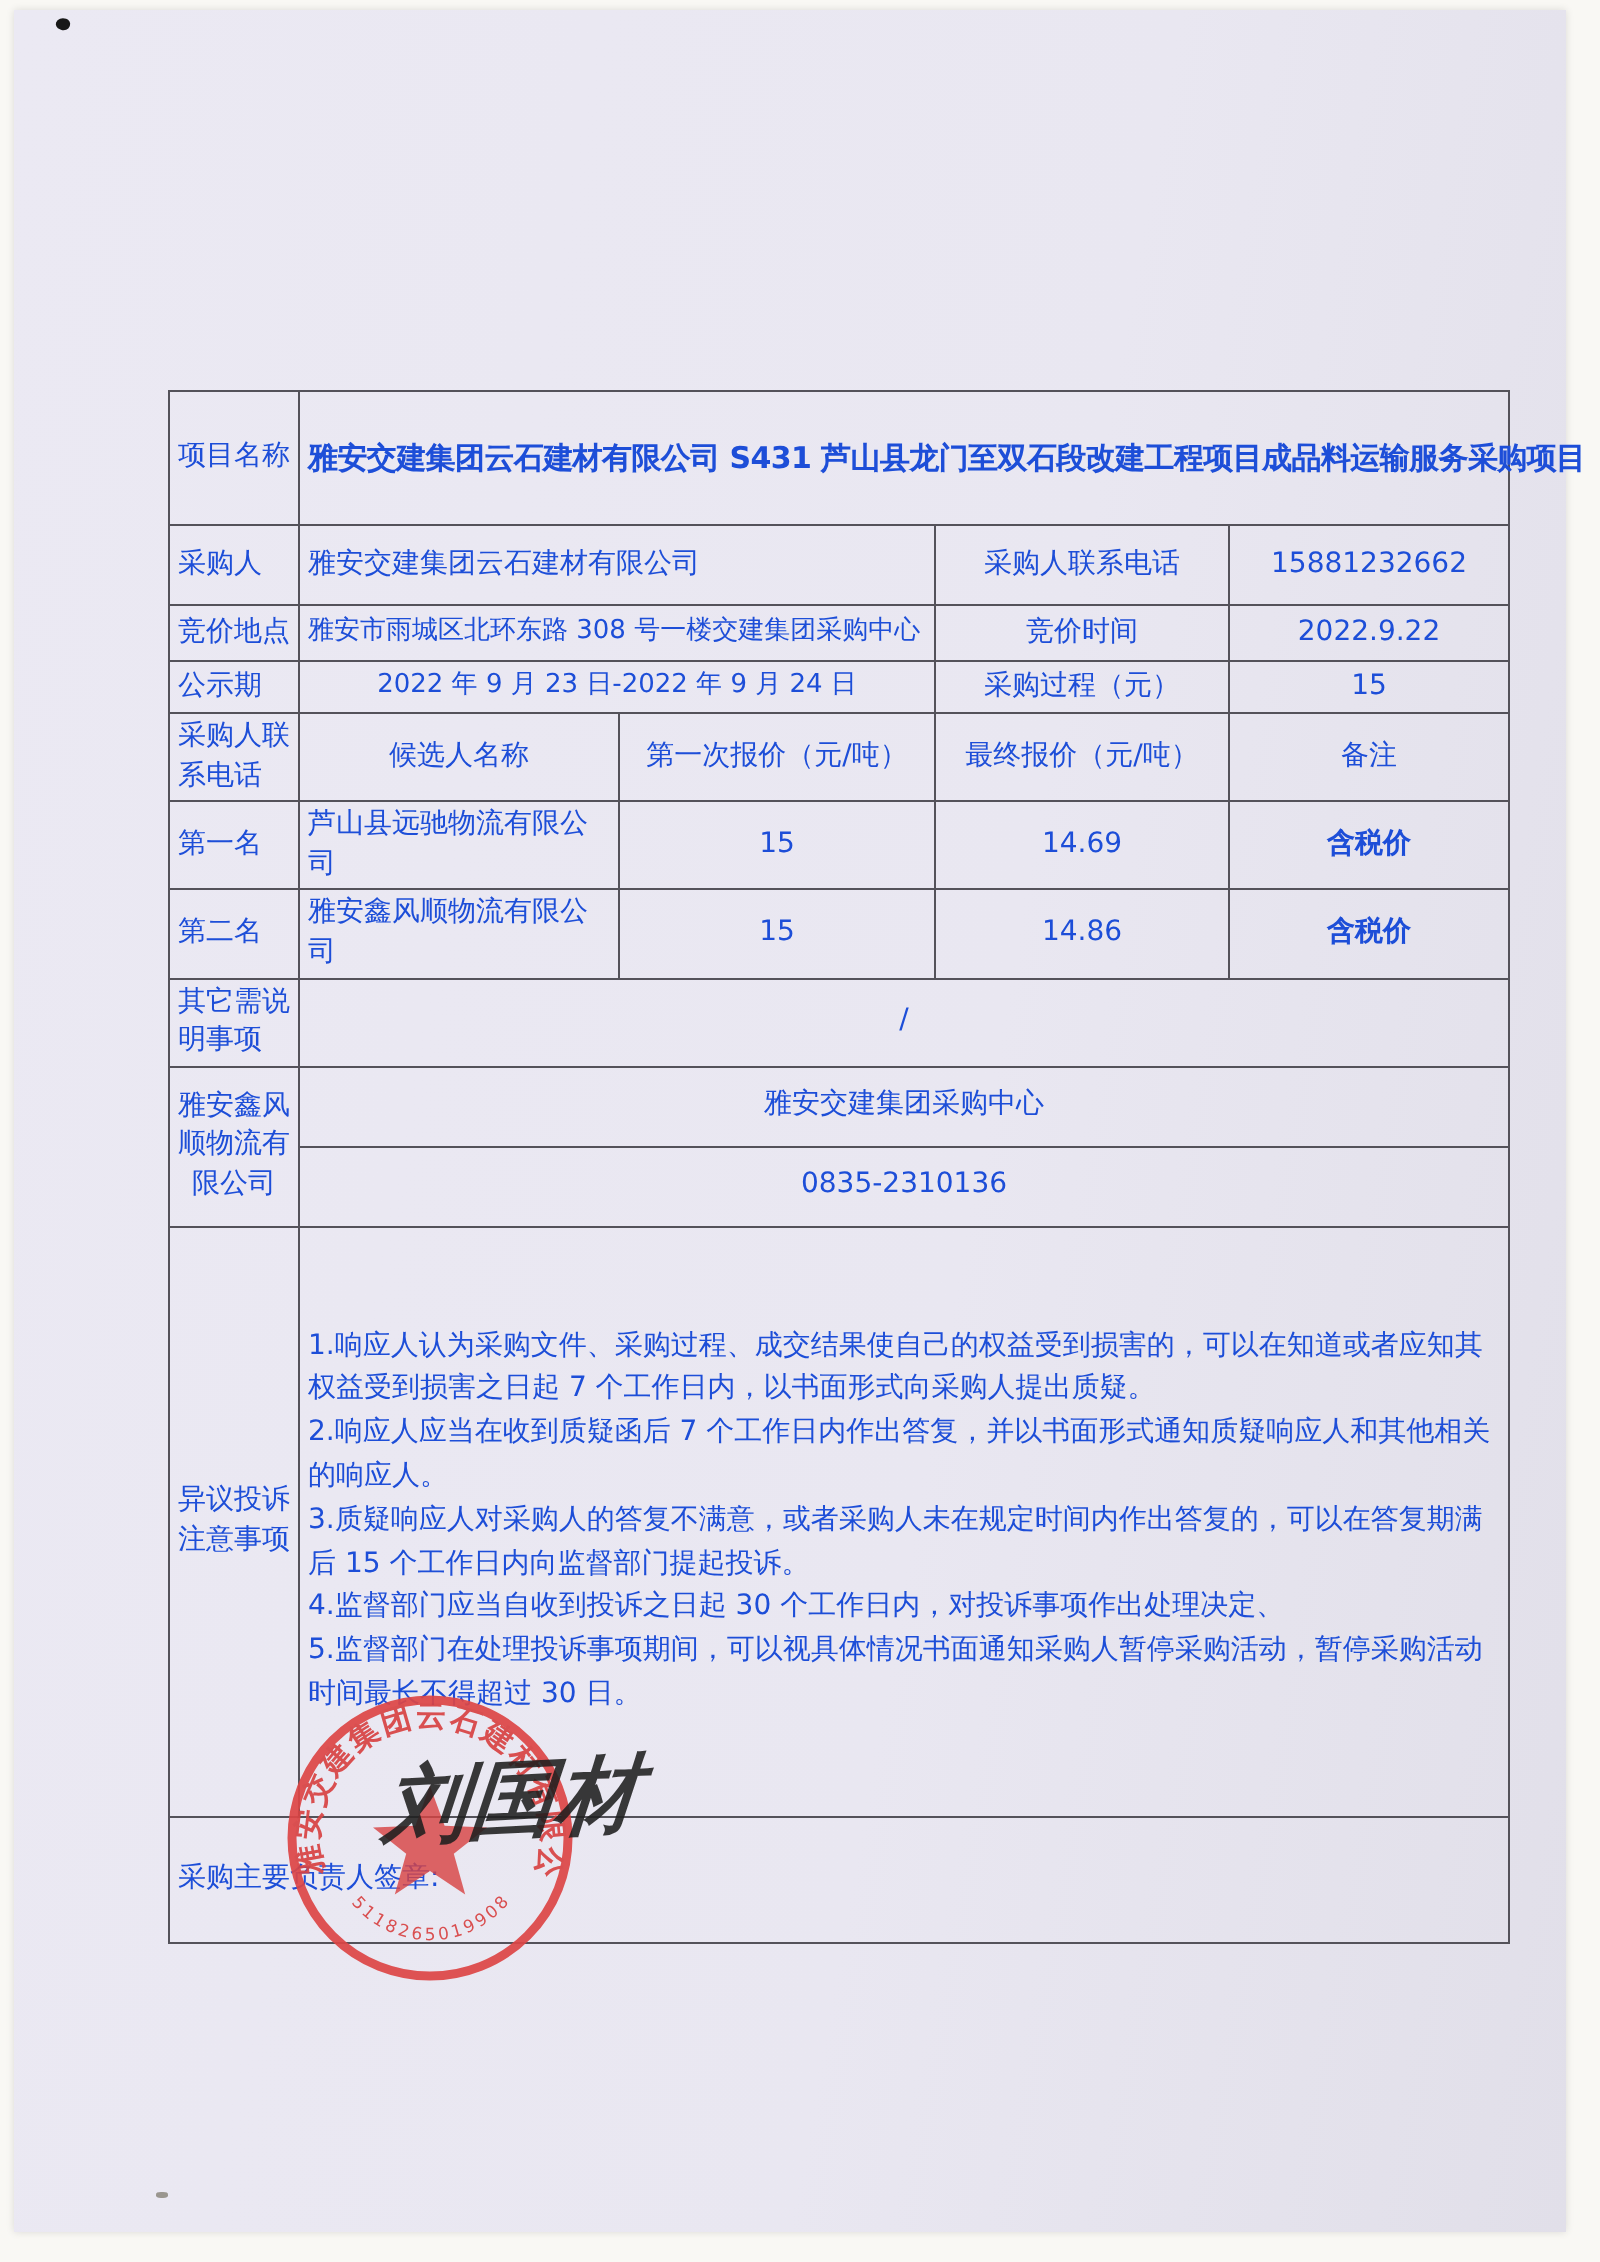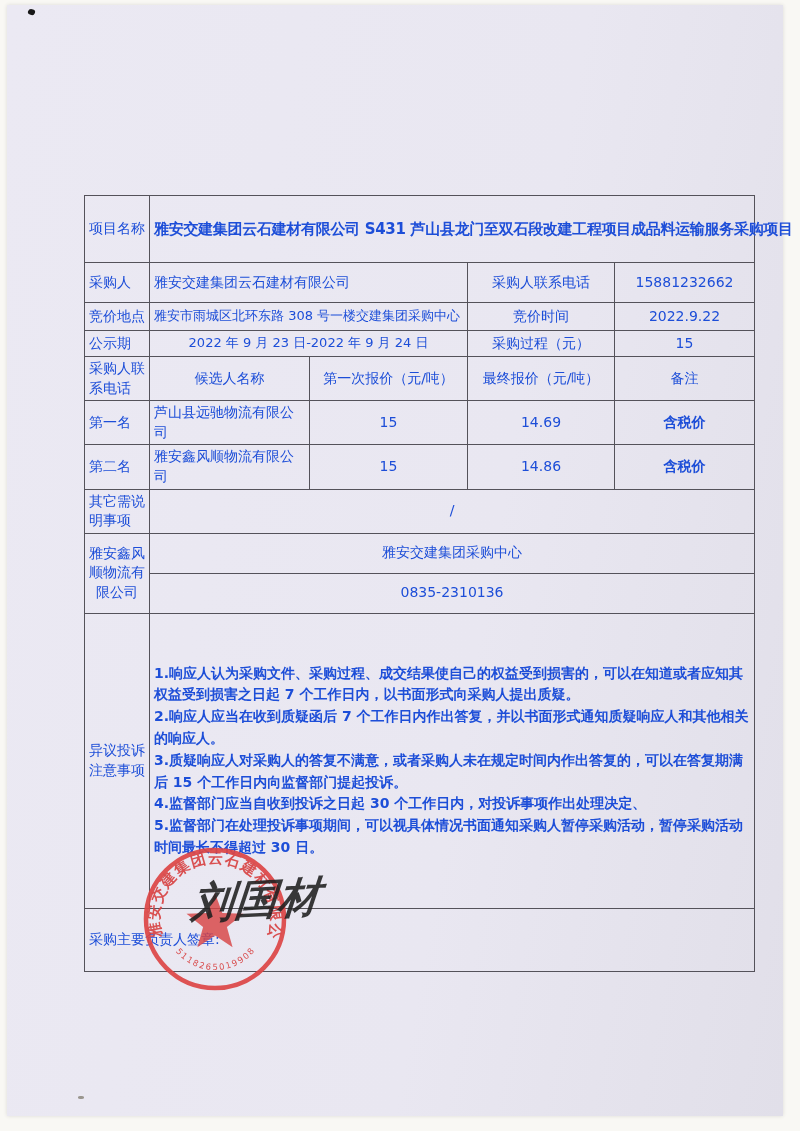--- a/index.html
+++ b/index.html
@@ -33,21 +33,21 @@
     position:absolute; left:84px; top:195px; width:670px;
     border-collapse:collapse; table-layout:fixed;
     font-size:14px; color:#1d4ed8; z-index:1;border-radius:15px;
   }
   table.main td { border:1px solid #54525a; vertical-align:middle; padding:2px 4px; line-height:1.4; }
   .lbl { padding:2px 2px 2px 4px; line-height:1.5; }
   .lbl-c { text-align:center; padding:2px 1px; line-height:1.5; }
   .c { text-align:center; }
   .proj-val { font-weight:bold; font-size:15px; padding-left:7px; letter-spacing:-0.3px; white-space:nowrap; }
   .nowrap { white-space:nowrap; font-size:13px; }
-  .objection-cell { padding:6px 7px;font-weight:bold; }
+  .objection-cell { padding:6px 7px; }
   .objection-cell div { line-height:21.8px; }
   .sign-cell { vertical-align:top; padding:8px 4px 4px 5px; }
 
   .stamp { position:absolute; left:140px; top:843px; z-index:2; opacity:0.92; }
   .signature {
     position:absolute; left:192px; top:872px; z-index:3;
     font-size:42px; font-style:italic; font-weight:bold;
     color:#1f1f1f; opacity:0.88;
     transform:rotate(-3deg) skewX(-8deg);
     letter-spacing:1px; white-space:nowrap;

